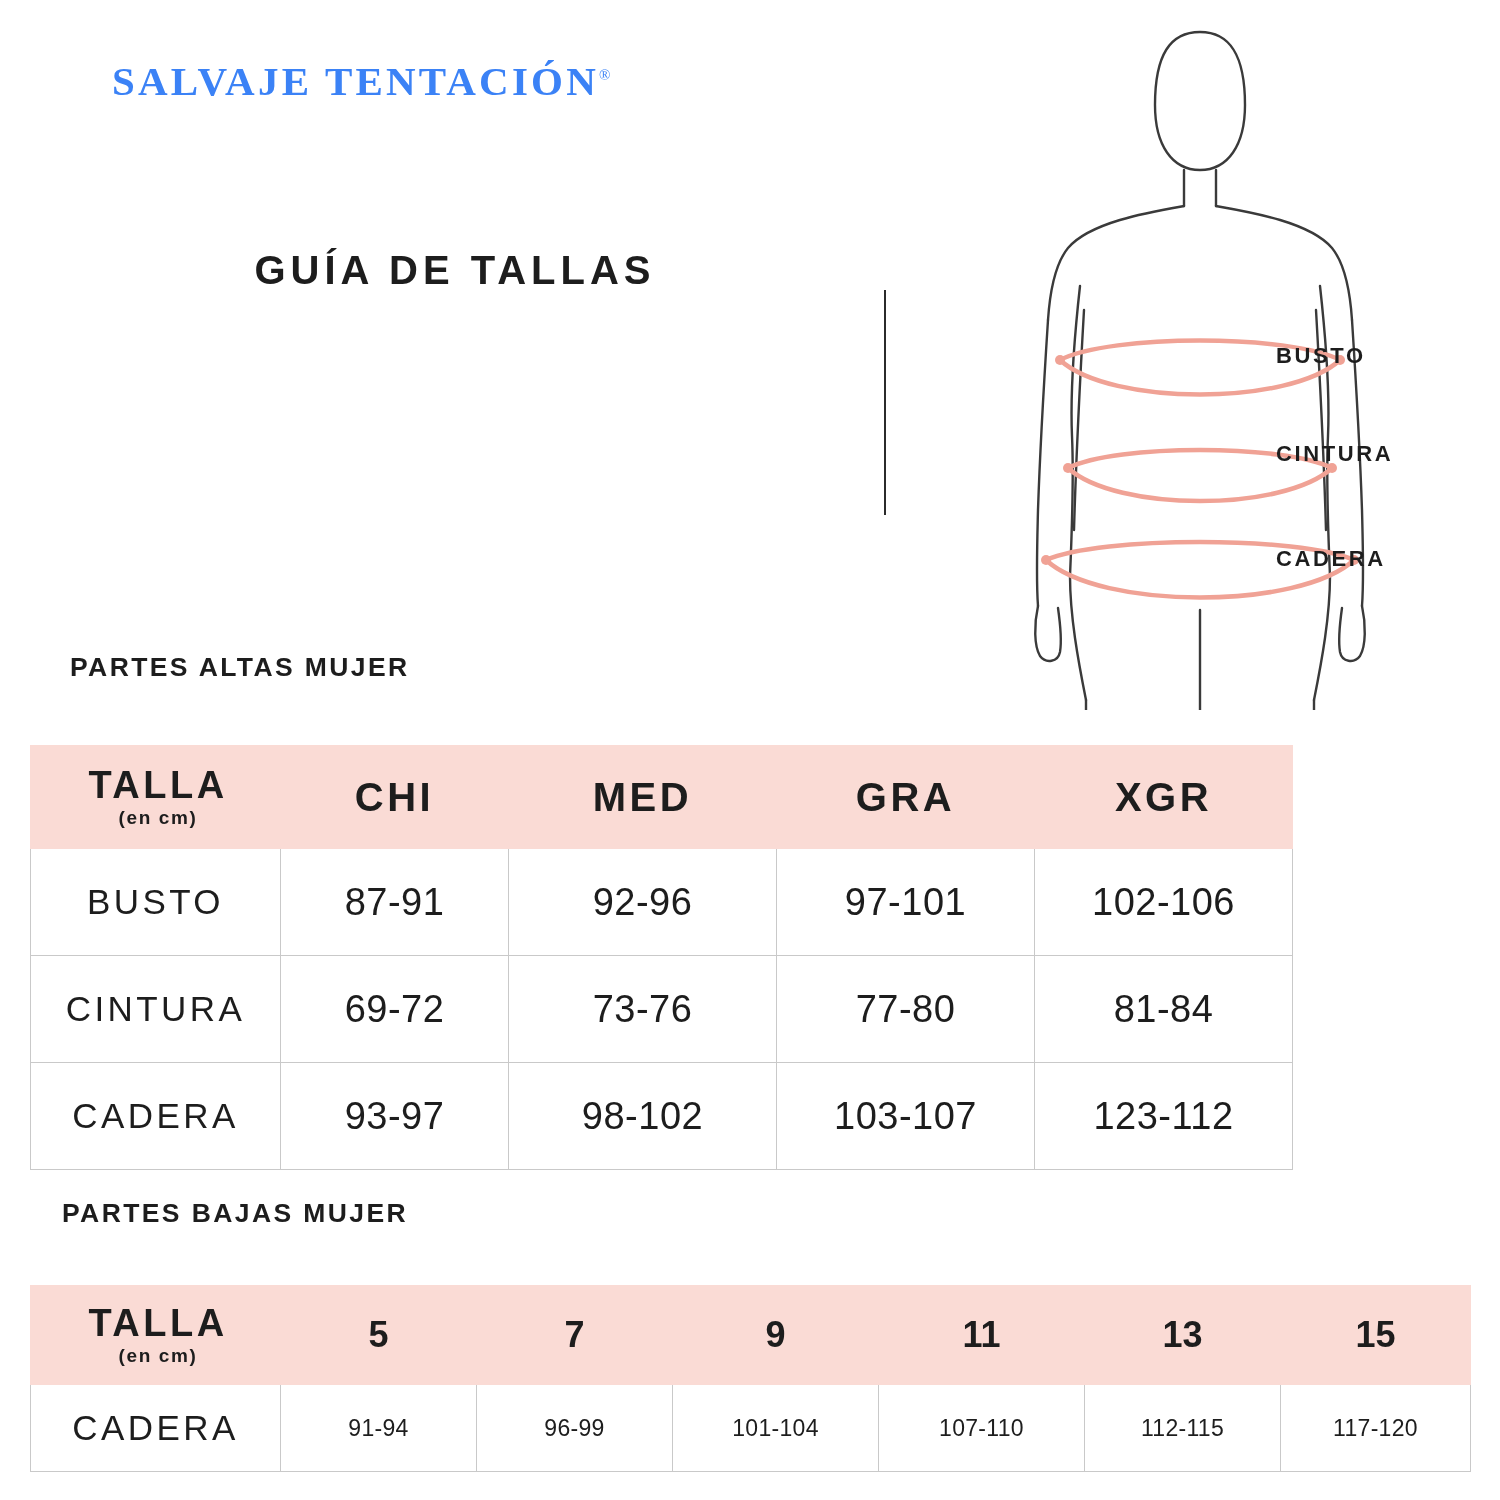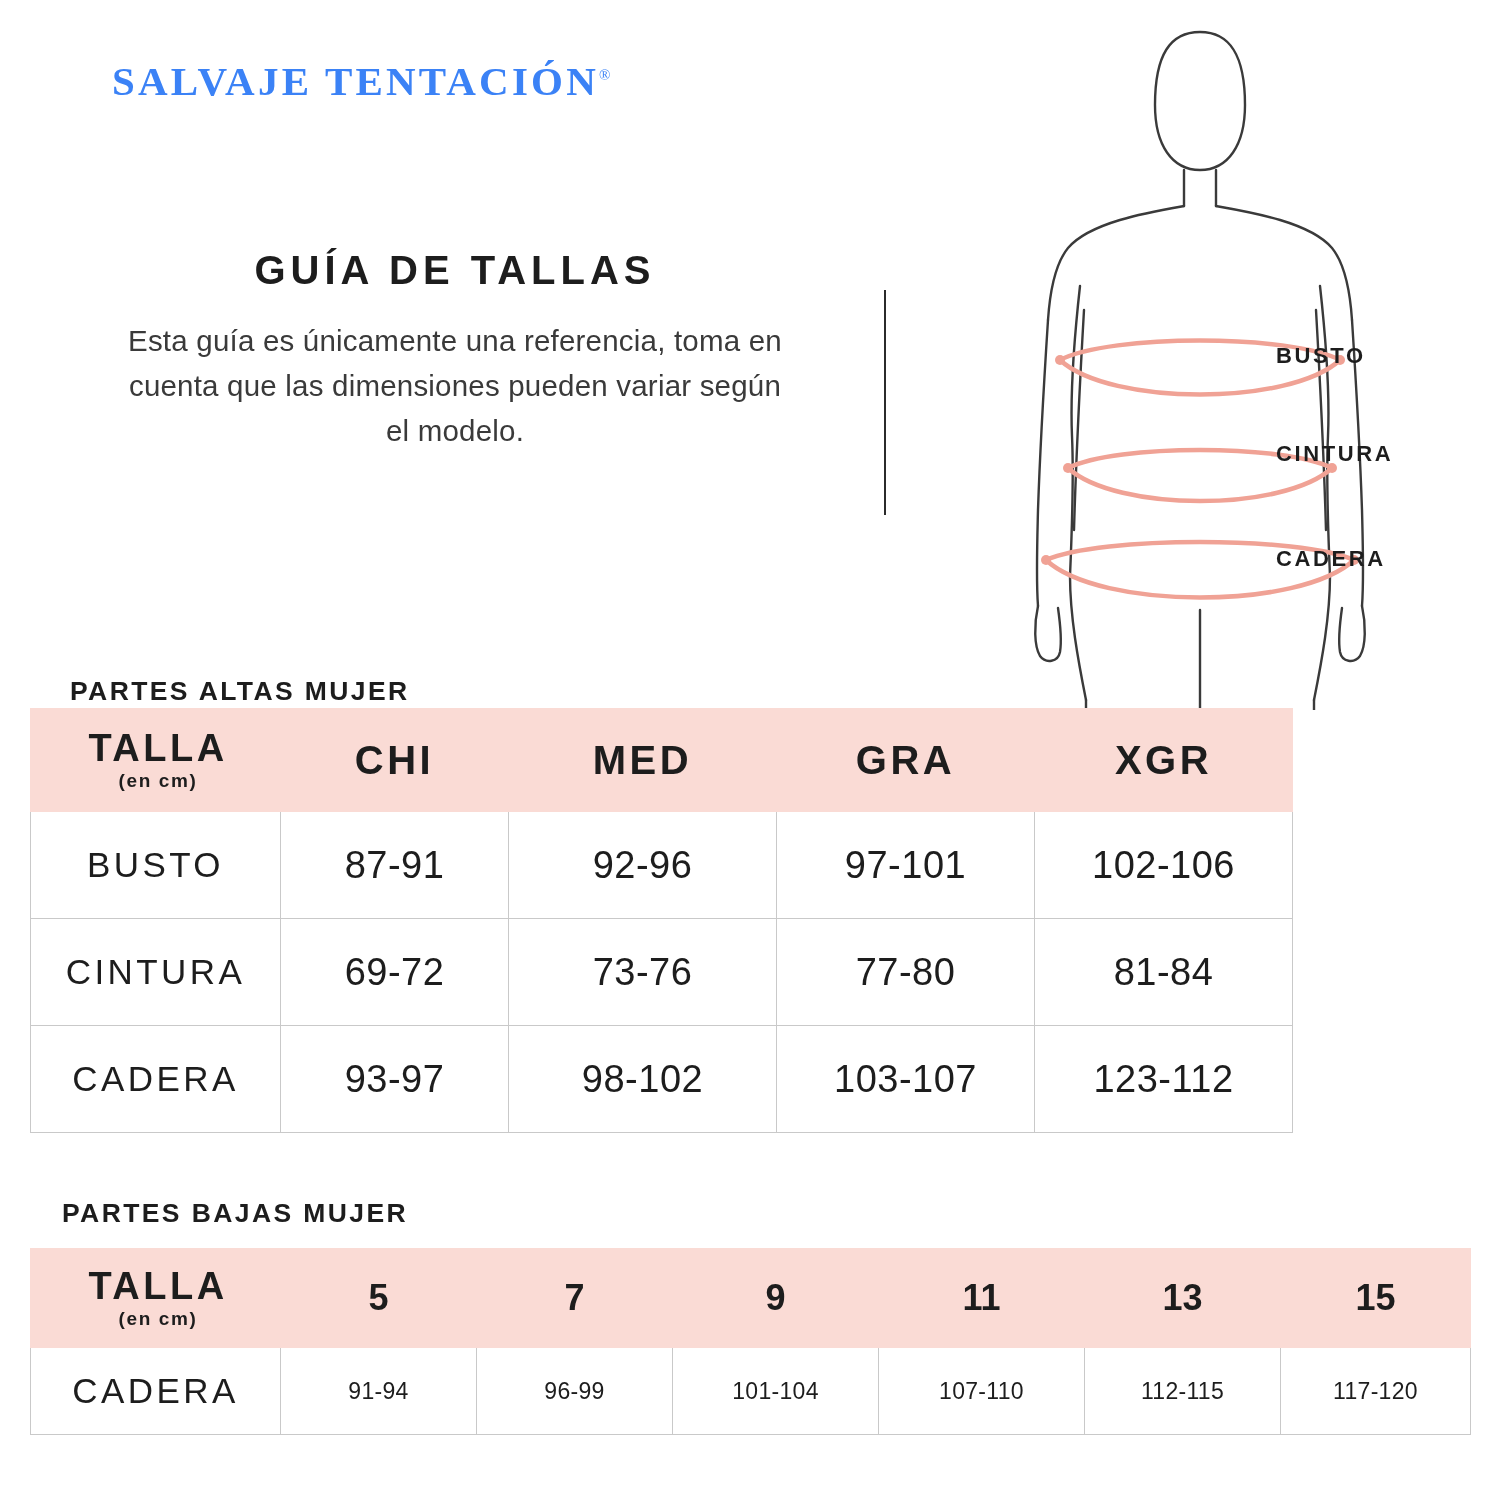--- a/index.html
+++ b/index.html
@@ -94,28 +94,29 @@
 
   
   .section-caption {
     position: absolute;
     font-size: 26.5px;
     font-weight: 700;
     letter-spacing: 2.4px;
     color: #1d1d1d;
     white-space: nowrap;
   }
-  .cap-altas { left: 70px; top: 676px; }
+  .cap-altas { left: 70px; top: 652px; }
   .cap-bajas { left: 62px; top: 1198px; }
 
   
   table {
     position: absolute;
     border-collapse: collapse;
     table-layout: fixed;
+    margin-top: 37px;
   }
   table td, table th {
     border: 1px solid #c9c9c9;
     text-align: center;
     vertical-align: middle;
     font-weight: 400;
     color: #1d1d1d;
   }
   .hdr {
     background: #fadbd5;
@@ -197,21 +198,20 @@
 </style>
 </head>
 <body>
 
 <div class="brand">
   <span>SALVAJE TENTACIÓN</span><sup>®</sup>
 </div>
 
 <div class="intro">
   <div class="intro-title">GUÍA DE TALLAS</div>
-  <div class="intro-text">Esta guía es únicamente una referencia, toma en cuenta que las dimensiones pueden variar según el modelo.</div>
 </div>
 
 <div class="divider"></div>
 
 <div class="figure-wrap">
   <svg width="480" height="700" viewBox="0 0 480 700" fill="none" xmlns="http://www.w3.org/2000/svg">
     <g stroke="#3a3a3a" stroke-width="2.4" fill="none" stroke-linecap="round" stroke-linejoin="round">
 
       <path d="M195 95 C195 45 210 22 240 22 C270 22 285 45 285 95 C285 135 268 160 240 160 C212 160 195 135 195 95 Z"></path>
 

